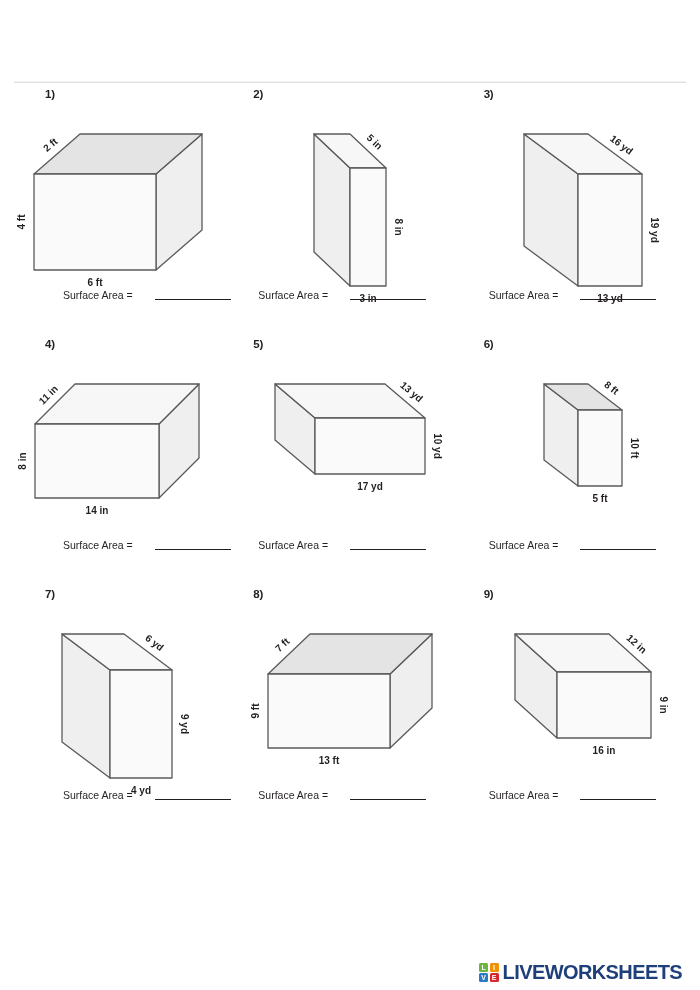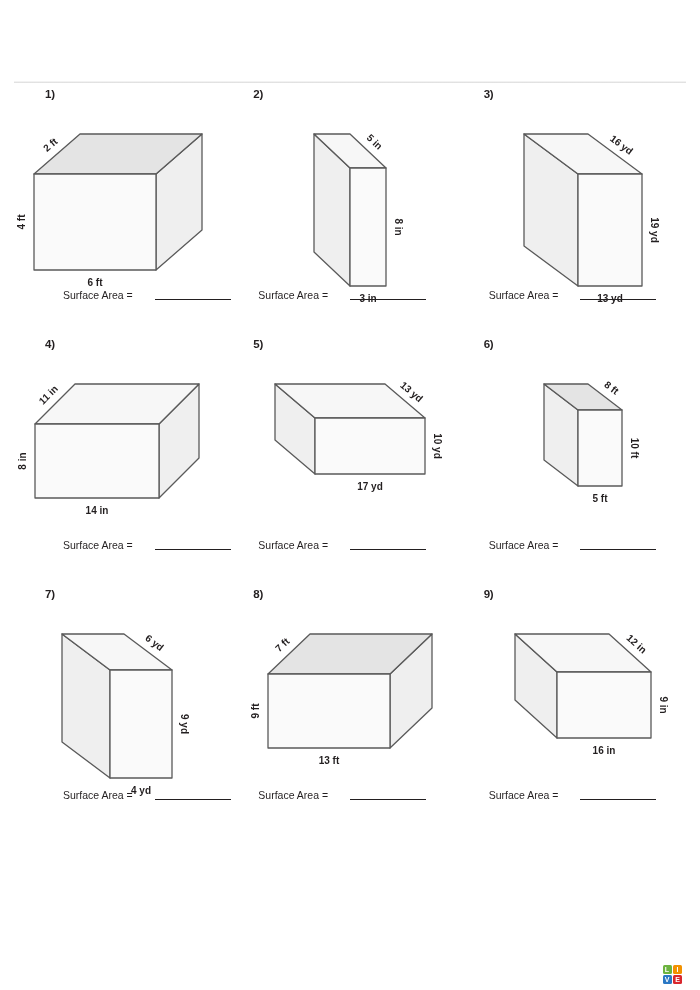--- a/index.html
+++ b/index.html
@@ -311,14 +311,15 @@
         </div>
       </div>
     </div>
   <div class="footer">
     <div class="logo-icon">
         <div class="logo-cell" style="background: rgb(108, 179, 63);">L</div>
         <div class="logo-cell" style="background: rgb(242, 145, 0);">I</div>
         <div class="logo-cell" style="background: rgb(43, 120, 196);">V</div>
         <div class="logo-cell" style="background: rgb(217, 39, 46);">E</div>
       </div>
+    <div class="logo-text" style="color: rgb(31, 63, 122);">LIVEWORKSHEETS</div>
   </div>
 </div>
 
 </body></html>

